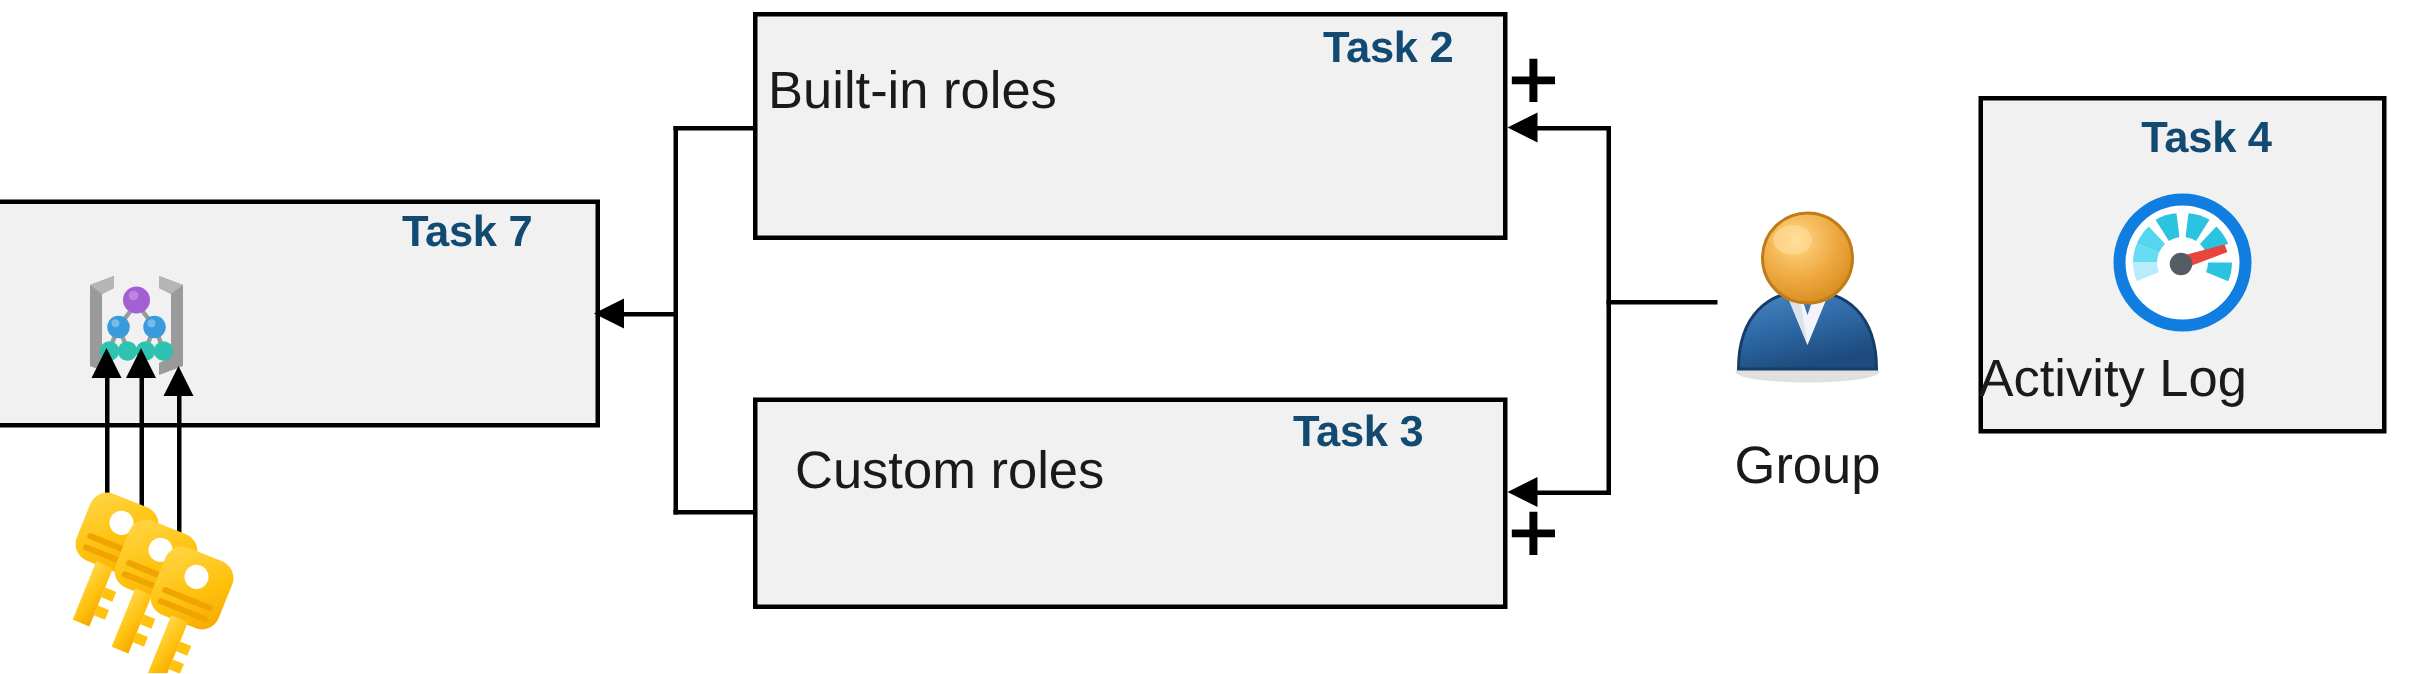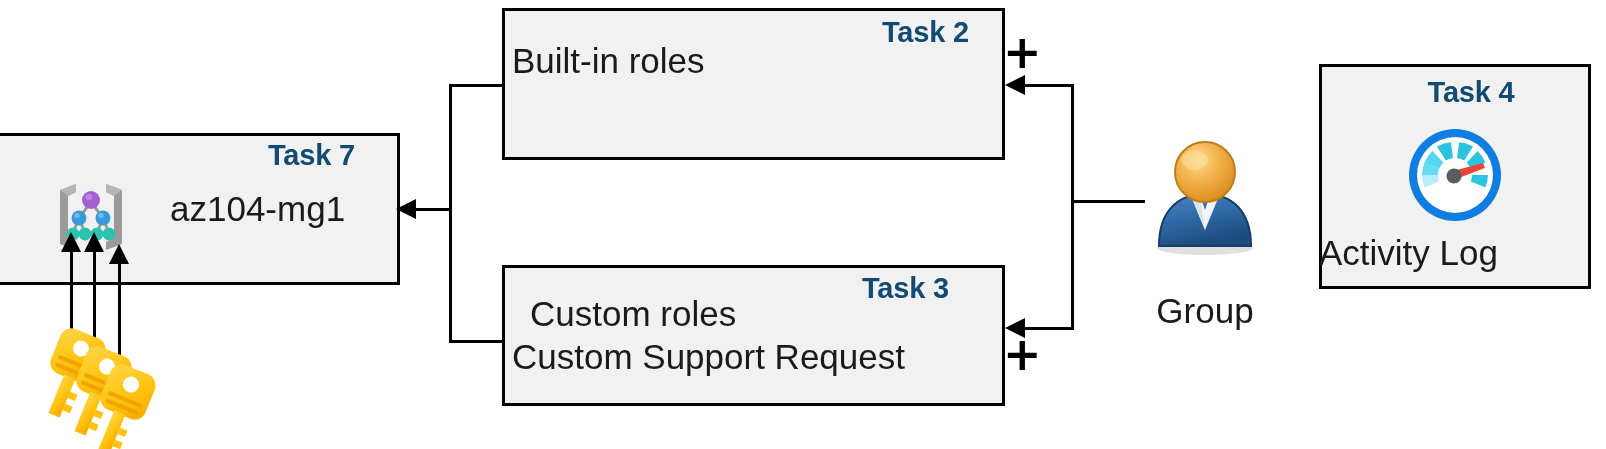--- a/index.html
+++ b/index.html
@@ -114,21 +114,20 @@
       <circle cx="31" cy="39.5" r="2.6" fill="#7dc3ec" opacity="0.85"></circle>
       <circle cx="57" cy="42" r="7.5" fill="#3a9bdc"></circle>
       <circle cx="55" cy="39.5" r="2.6" fill="#7dc3ec" opacity="0.85"></circle>
       <circle cx="27" cy="58" r="6.5" fill="#2dc3b0"></circle>
       <circle cx="39" cy="58" r="6.5" fill="#2dc3b0"></circle>
       <circle cx="51" cy="58" r="6.5" fill="#2dc3b0"></circle>
       <circle cx="63" cy="58" r="6.5" fill="#2dc3b0"></circle>
     </svg>
   </div>
 
-  <div class="box-text" style="left:170px; top:188px; width:220px; text-align:left;">az104-mg1</div>
 
   <div class="conn vline" style="left:70px; top:250px; height:100px;"></div>
   <div class="arrow-up" style="left:61px; top:232px;"></div>
 
   <div class="conn vline" style="left:93px; top:250px; height:115px;"></div>
   <div class="arrow-up" style="left:84px; top:232px;"></div>
 
   <div class="conn vline" style="left:118px; top:262px; height:123px;"></div>
   <div class="arrow-up" style="left:109px; top:244px;"></div>
 
@@ -184,21 +183,20 @@
 
   <div class="task-label" style="left:882px; top:16px;">Task 2</div>
 
   <div class="box-text" style="left:512px; top:40px; width:483px;">Built-in roles</div>
 
   <div class="task-box" style="left:502px; top:265px; width:503px; height:141px;"></div>
 
   <div class="task-label" style="left:862px; top:272px;">Task 3</div>
 
   <div class="box-text" style="left:530px; top:293px; width:483px;">Custom roles</div>
-  <div class="box-text" style="left:512px; top:336px; width:483px;">Custom Support Request</div>
 
   <div class="conn vline" style="left:1071px; top:84px; height:246px;"></div>
   <div class="conn hline" style="left:1023px; top:84px; width:51px;"></div>
   <div class="conn hline" style="left:1023px; top:327px; width:51px;"></div>
   <div class="conn hline" style="left:1071px; top:200px; width:74px;"></div>
   <div class="arrow-left" style="left:1005px; top:75px;"></div>
   <div class="arrow-left" style="left:1005px; top:318px;"></div>
 
   <div class="plus" style="left:1003px; top:29px;">+</div>
   <div class="plus" style="left:1003px; top:331px;">+</div>

